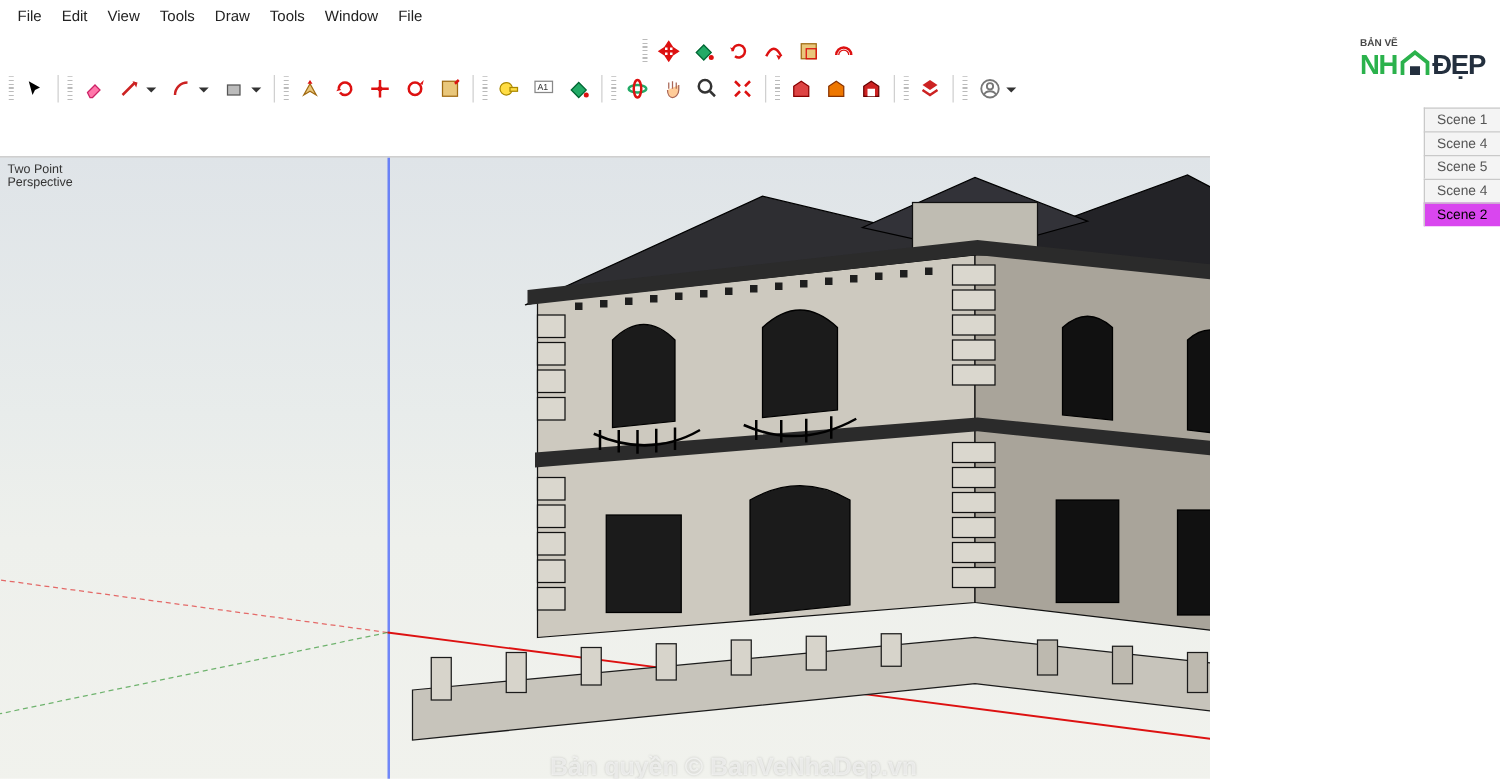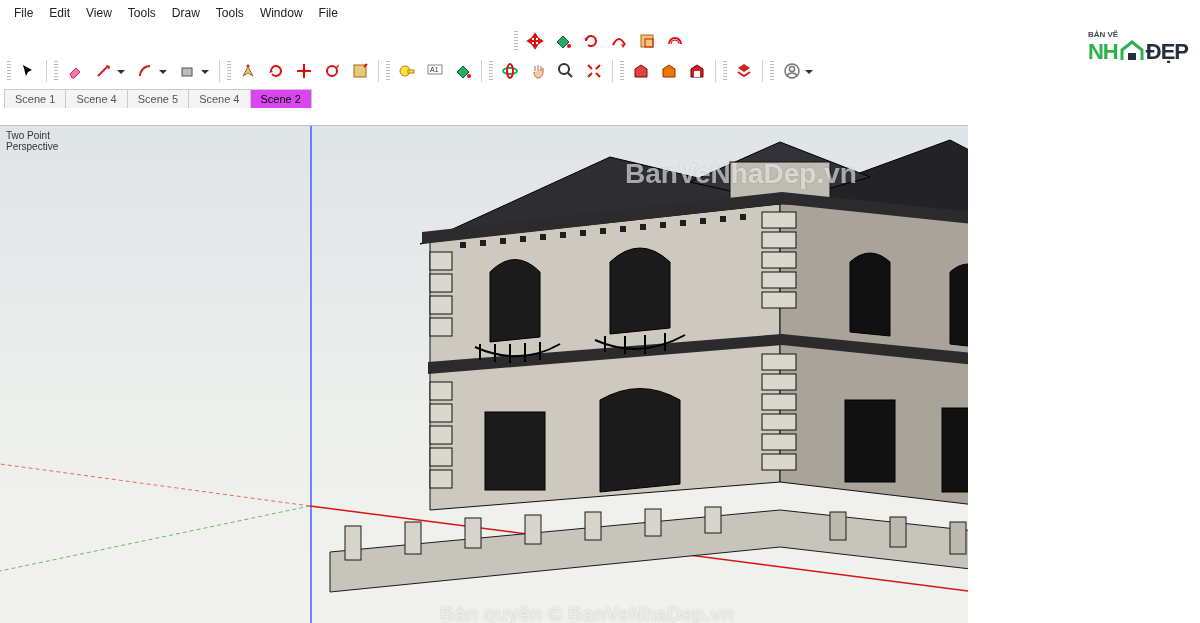--- a/index.html
+++ b/index.html
@@ -12,21 +12,21 @@
 
 .tb-row { height:30px; display:flex; align-items:center; padding:0 4px; }
 .tb-center { justify-content:center; }
 .tb-sep { width:1px; height:22px; background:#d0d0d0; margin:0 4px; }
 .drag-grip { width:4px; height:20px; margin:0 3px; background:repeating-linear-gradient(to bottom,#bbb 0,#bbb 1px,transparent 1px,transparent 3px); }
 .tb-btn { width:26px; height:26px; display:flex; align-items:center; justify-content:center; border:1px solid transparent; border-radius:2px; margin:0 1px; position:relative; }
 .tb-btn.dd { width:40px; justify-content:flex-start; padding-left:4px; }
 .tb-btn.dd::after { content:""; position:absolute; right:4px; top:11px; border:4px solid transparent; border-top-color:#333; }
 
 
-.tabs { display:flex; align-items:flex-end; height:22px; padding-left:4px; font-size:11px; }
+.tabs { display:flex; align-items:flex-end; height:22px; padding-left:4px; font-size:11px;flex-direction:column; }
 .tab { padding:3px 10px; border:1px solid #c9c9c9; border-bottom:none; margin-right:-1px; background:#f4f4f4; color:#555; cursor:default; }
 .tab.active { background:#d946ef; color:#000; position:relative; z-index:2; }
 
 
 .viewport { position:absolute; left:0; top:125px; width:968px; height:511px; background:linear-gradient(to bottom,#dfe4e8 0%,#e8eceb 40%,#eef0ec 60%,#f1f2ed 100%); border-top:1px solid #c0c0c0; overflow:hidden;padding-left:21px; }
 .view-label { position:absolute; left:6px; top:4px; font-size:10px; color:#333; line-height:1.1; }
 .blue-axis { position:absolute; left:310px; top:0; width:2px; height:100%; background:#1a3fff; opacity:.6; }
 .red-axis  { position:absolute; left:0;   top:0; width:100%; height:100%; pointer-events:none; }
 .green-axis{ position:absolute; left:0;   top:0; width:100%; height:100%; pointer-events:none; }
 .wm { position:absolute; font-family:Arial; color:rgba(255,255,255,.6); font-weight:600; text-shadow:0 0 2px rgba(0,0,0,.2); pointer-events:none; }
@@ -398,15 +398,14 @@
         <rect x="310" y="104" width="6" height="6"></rect>
         <rect x="330" y="102" width="6" height="6"></rect>
         <rect x="350" y="100" width="6" height="6"></rect>
         <rect x="370" y="98" width="6" height="6"></rect>
         <rect x="390" y="96" width="6" height="6"></rect>
         <rect x="410" y="94" width="6" height="6"></rect>
         <rect x="430" y="92" width="6" height="6"></rect>
       </g>
   </svg>
 
-  <div class="wm wm1">BanVeNhaDep.vn</div>
   <div class="wm wm2">Bản quyền © BanVeNhaDep.vn</div>
 </div>
 
 </body></html>

